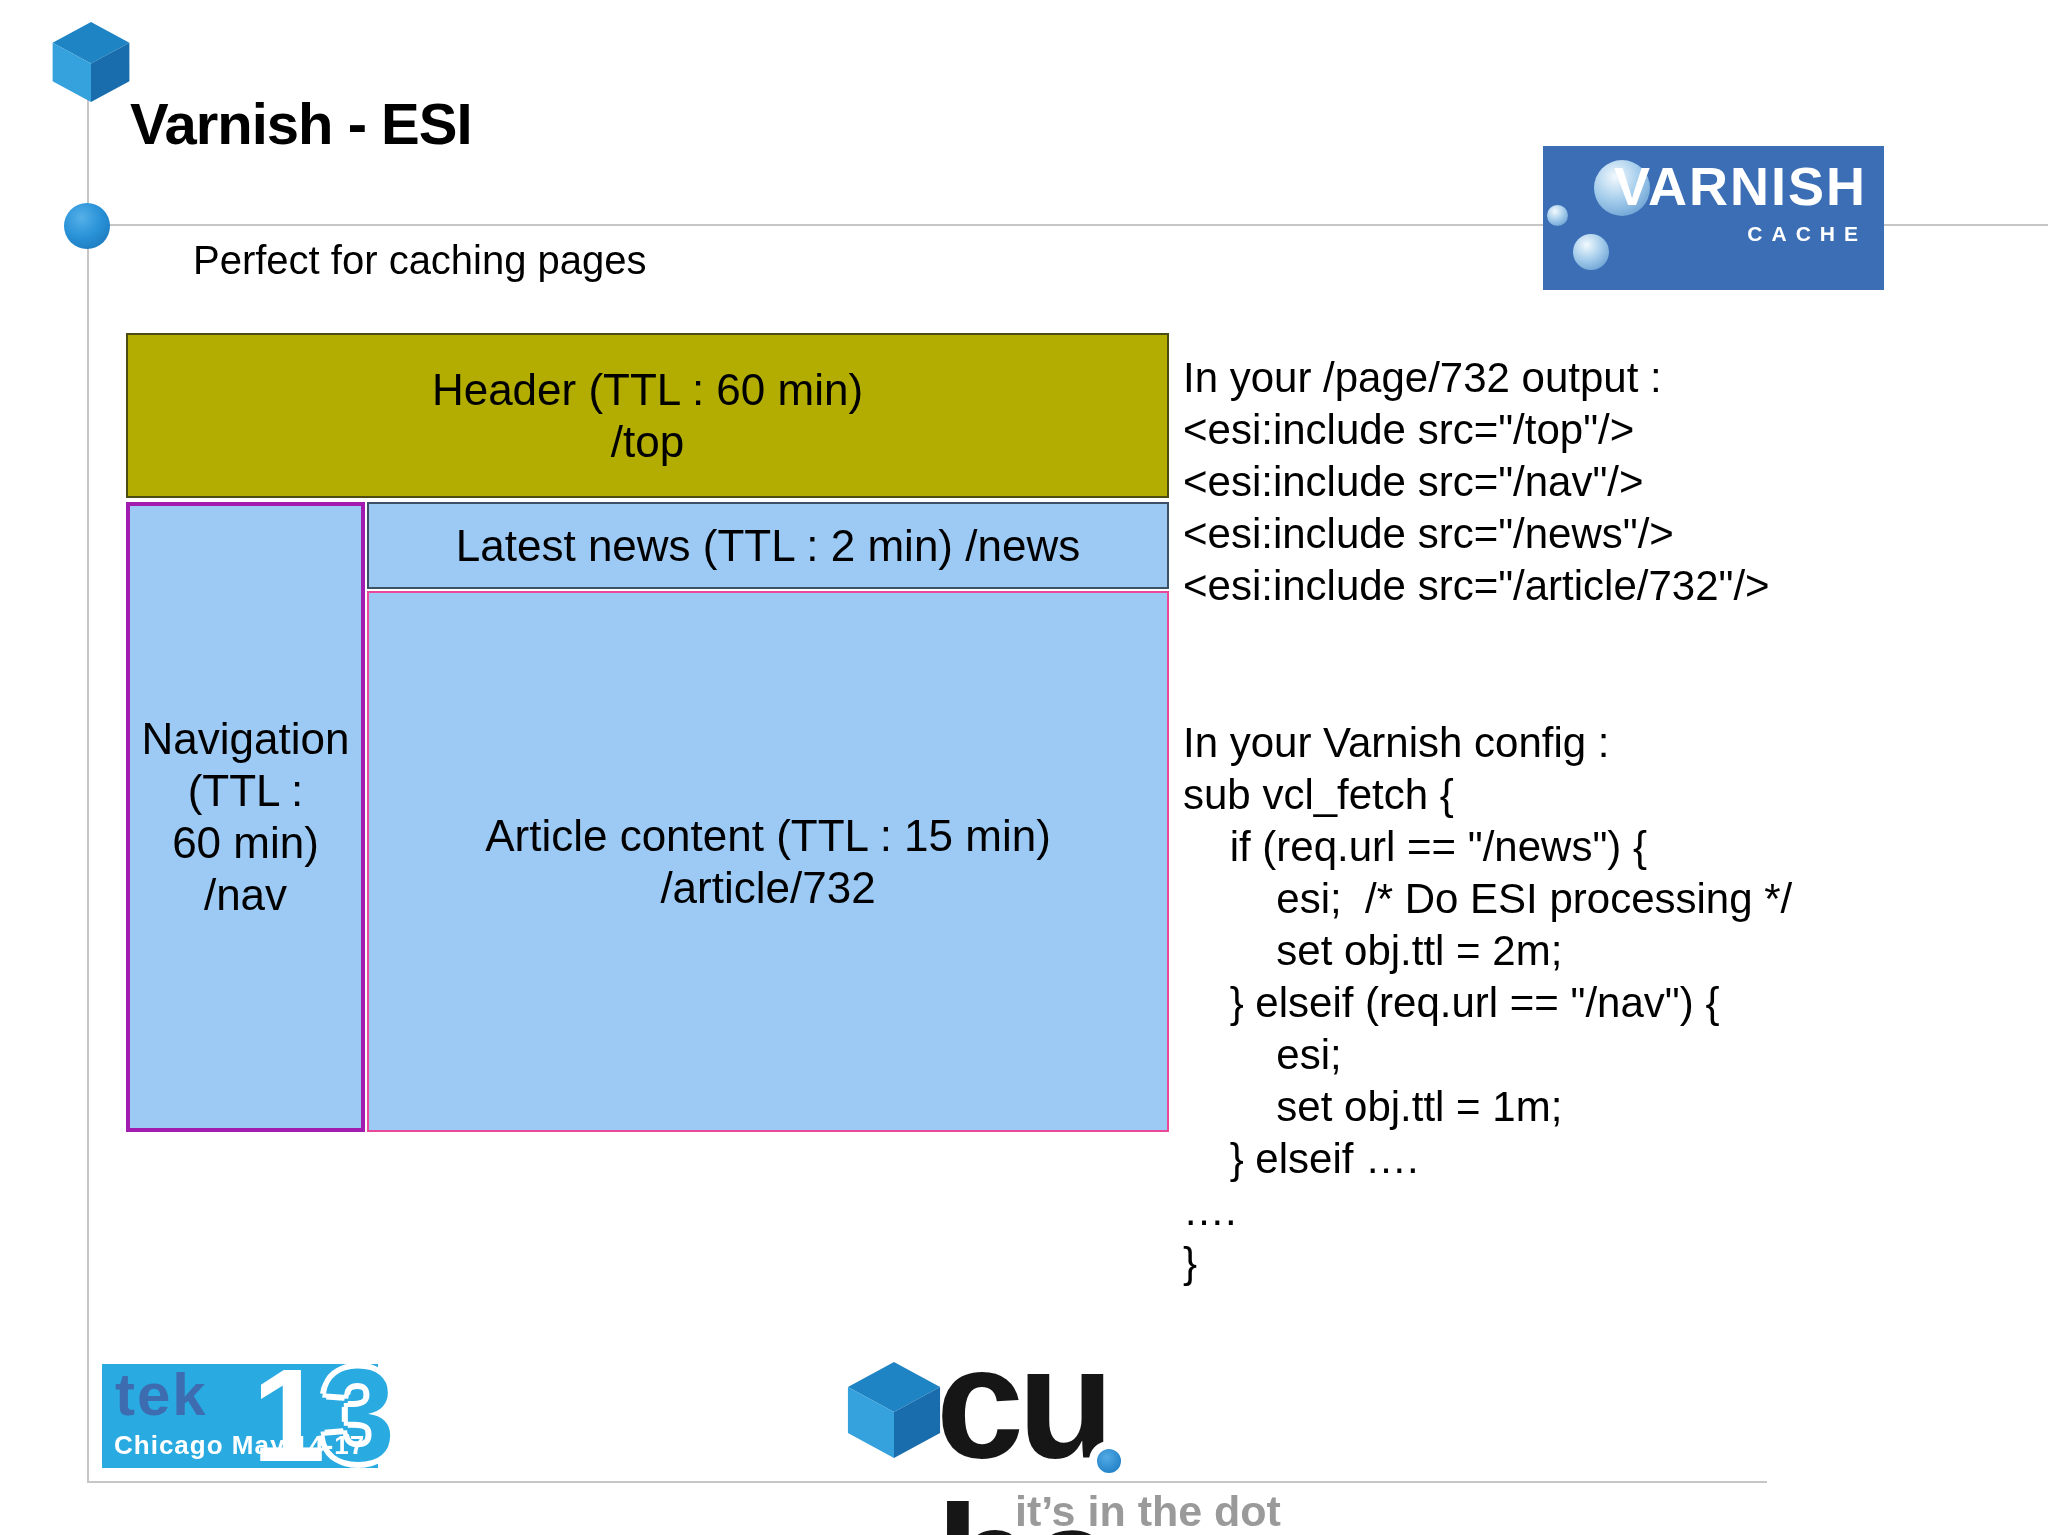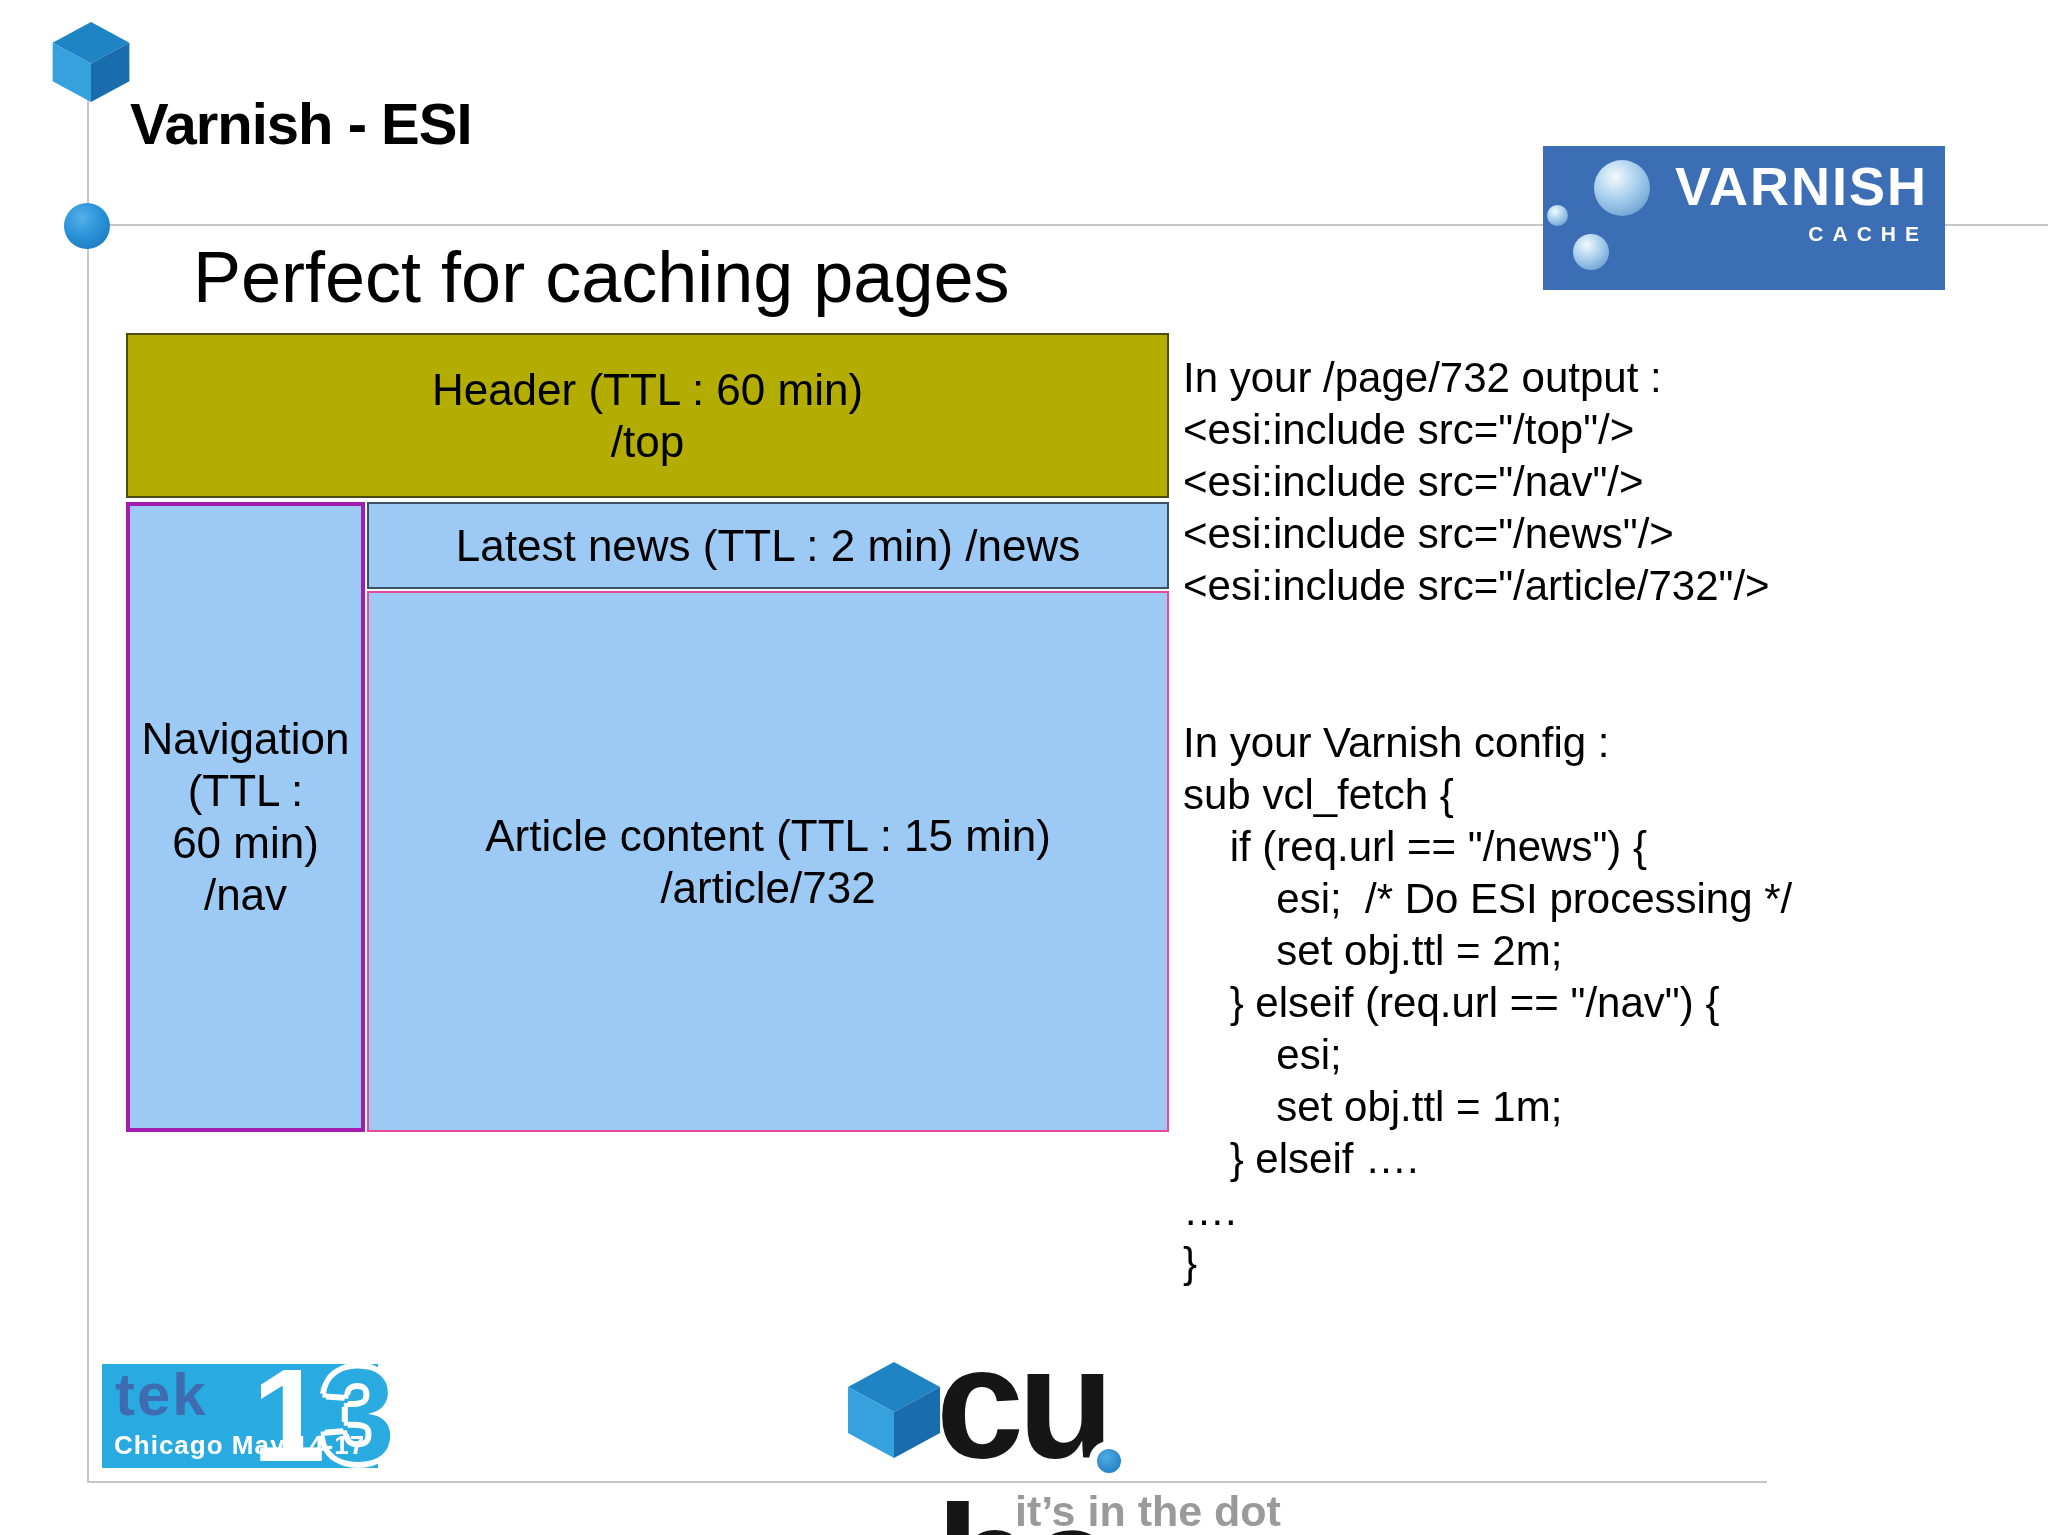--- a/index.html
+++ b/index.html
@@ -12,24 +12,24 @@
   .hline{position:absolute;height:2px;background:#c6c6c6;z-index:1;}
   .hline.top{left:87px;top:224px;width:1961px;}
   .hline.bottom{left:87px;top:1481px;width:1680px;}
   .node-circle{
     position:absolute;left:64px;top:203px;width:46px;height:46px;border-radius:50%;
     background:radial-gradient(circle at 38% 32%, #56b0e8, #2a93d8 45%, #1c78bd 85%);z-index:2;
   }
   .cube-bullet{position:absolute;left:47px;top:22px;z-index:2;}
 
   .page-title{position:absolute;left:130px;top:94px;font-size:58px;font-weight:bold;letter-spacing:-1px;line-height:1.05;}
-  .subtitle{position:absolute;left:193px;top:238px;font-size:72px;line-height:1.1;}
+  .subtitle{position:absolute;left:193px;top:238px;font-size:40px;line-height:1.1;}
 
   
-  .varnish-logo{position:absolute;left:1543px;top:146px;width:402px;height:144px;background:#3b6eb5;z-index:3;}
+  .varnish-logo{position:absolute;left:1543px;top:146px;width:341px;height:144px;background:#3b6eb5;z-index:3;}
   .bubble{position:absolute;border-radius:50%;
     background:radial-gradient(circle at 38% 30%, #f2f9fd, #a5cdec 45%, #699fd2 85%, #5d95cb);}
   .bubble.b1{left:51px;top:14px;width:56px;height:56px;}
   .bubble.b2{left:4px;top:59px;width:21px;height:21px;}
   .bubble.b3{left:30px;top:88px;width:36px;height:36px;}
   .v-name{position:absolute;right:17px;top:9px;font-size:54px;font-weight:bold;color:#fff;letter-spacing:2px;}
   .v-sub{position:absolute;right:17px;top:76px;font-size:21px;font-weight:bold;color:#fff;letter-spacing:9px;}
 
   
   .dbox{position:absolute;box-sizing:border-box;display:flex;align-items:center;justify-content:center;}

